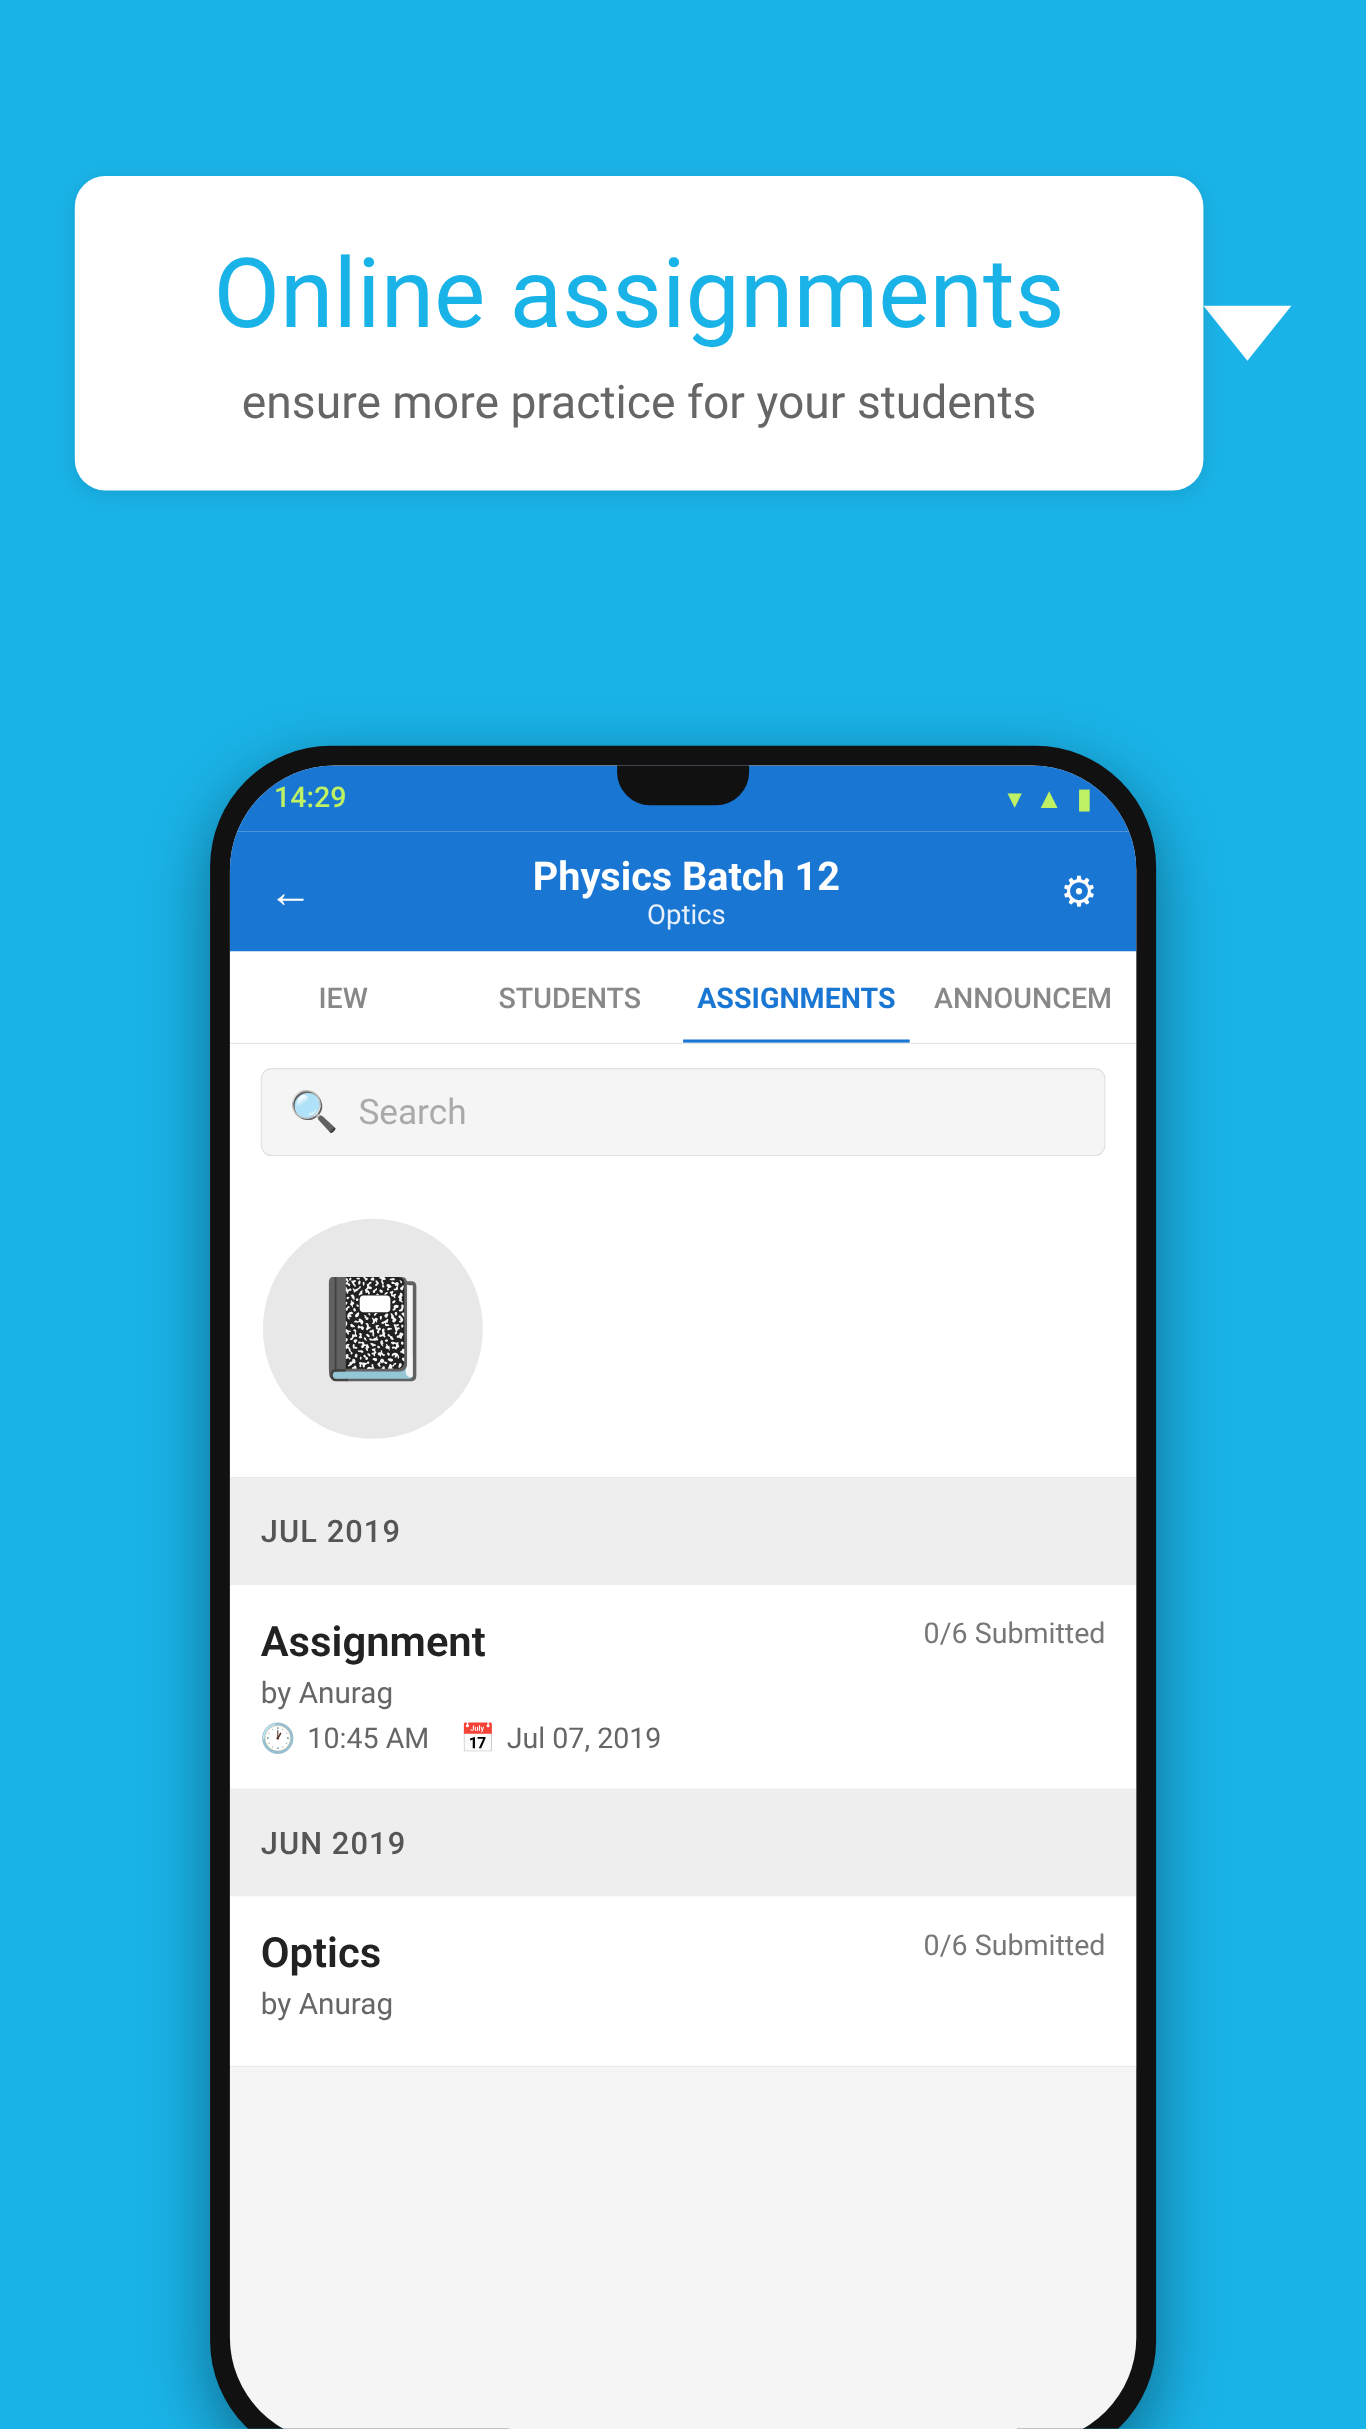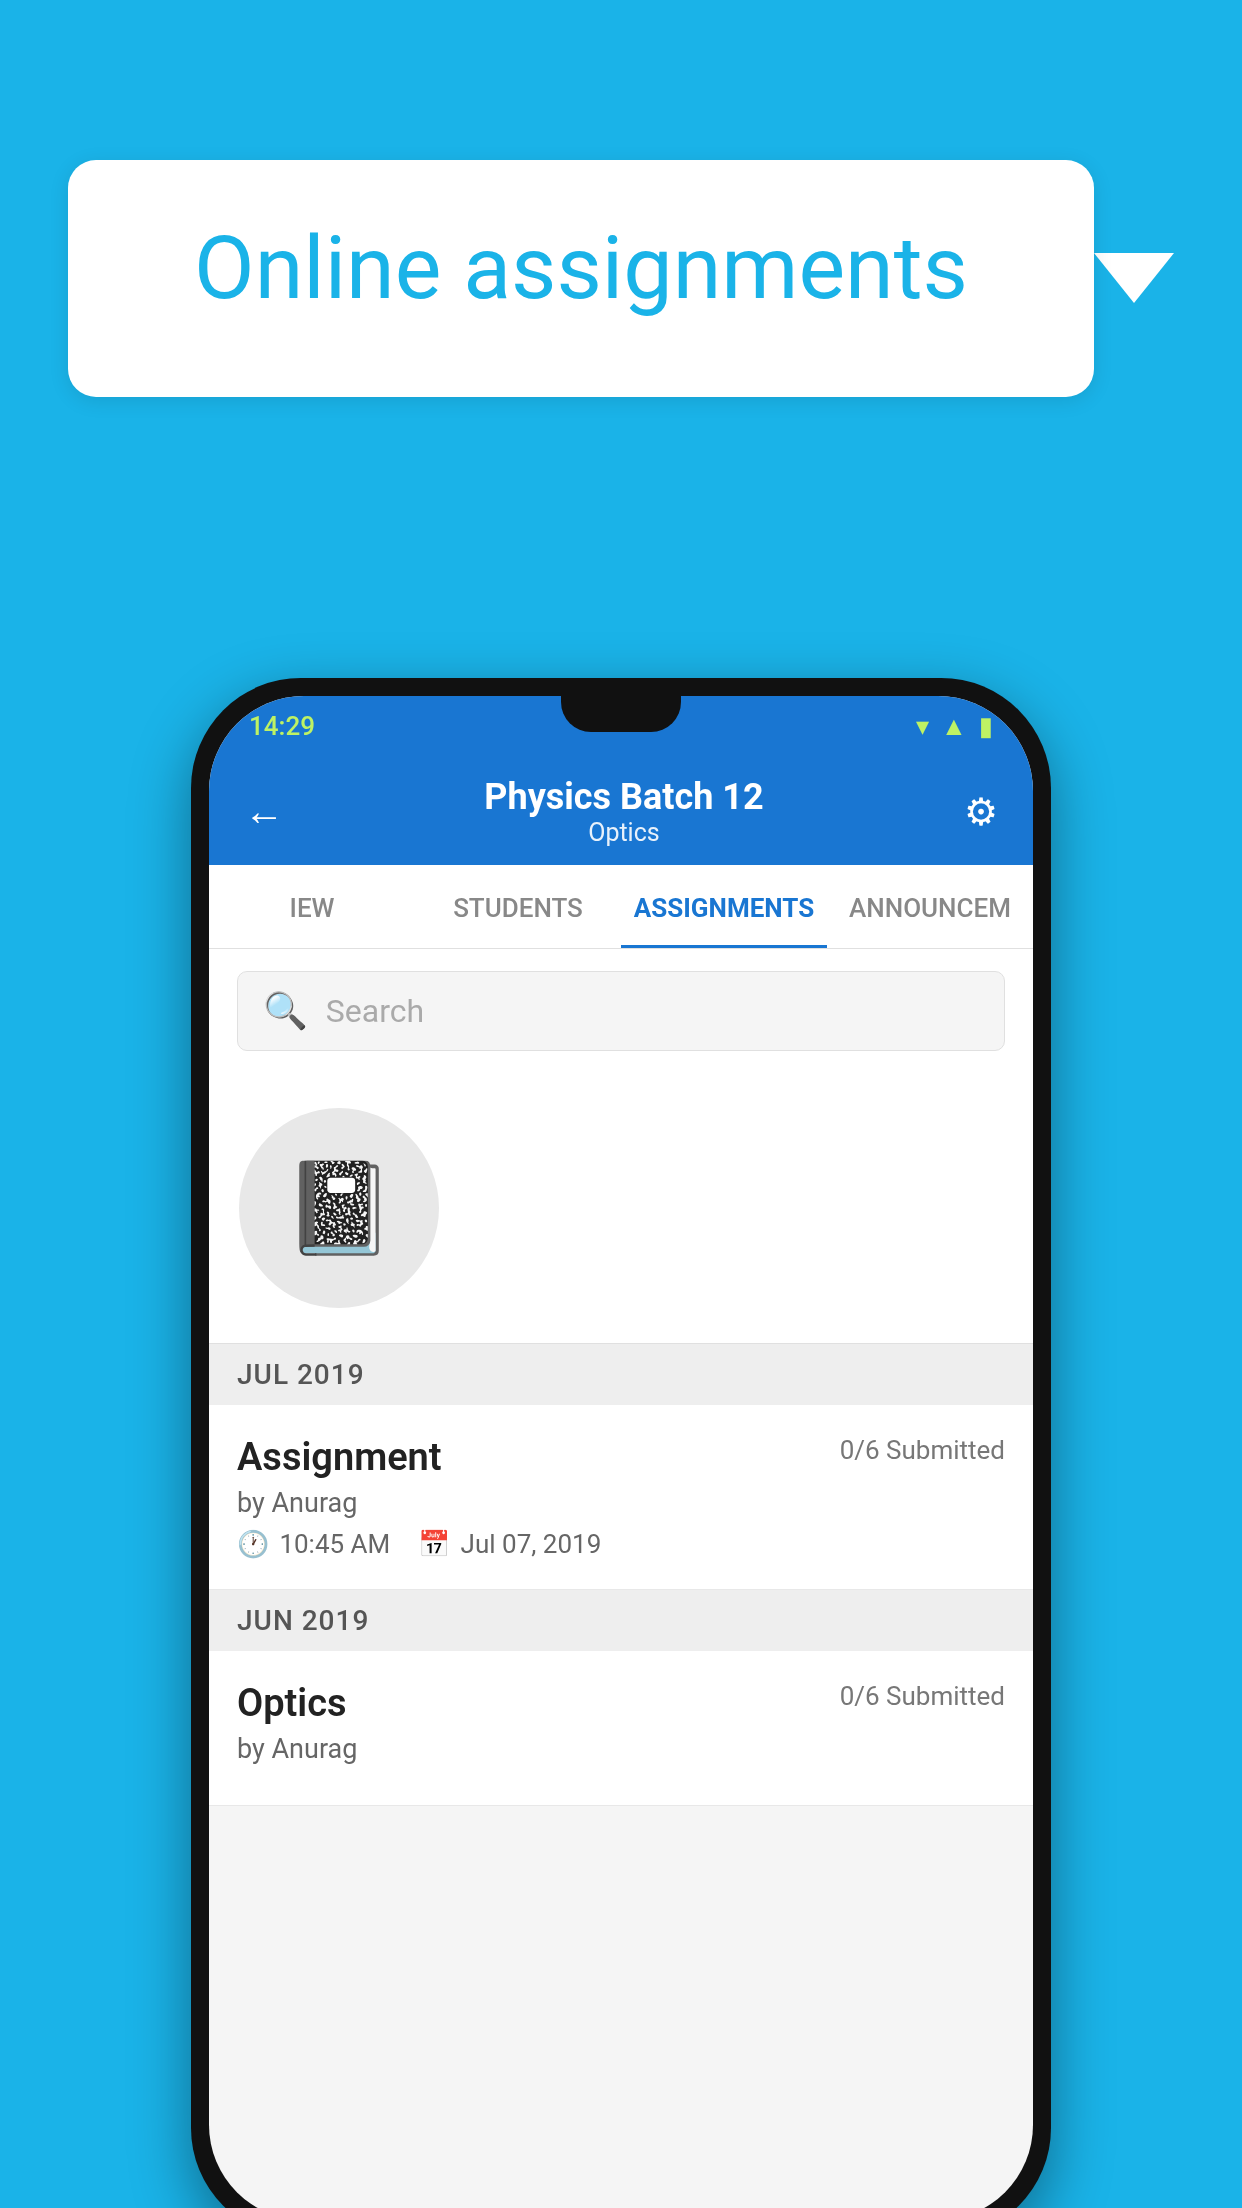--- a/index.html
+++ b/index.html
@@ -247,21 +247,21 @@
       border-radius: 10px;
       padding: 22px 42px;
       font-size: 30px;
       font-weight: 500;
       cursor: pointer;
     }
 
     
     .section-header {
       background: #eeeeee;
-      padding: 14px 28px;
+      padding: 32px 28px;
       font-size: 28px;
       color: #555;
       font-weight: 500;
       letter-spacing: 1px;
     }
 
     
     .assignment-item {
       background: white;
       padding: 30px 28px;
@@ -310,20 +310,21 @@
       font-size: 26px;
       color: #888;
     }
   </style>
 </head>
 <body>
 
 <div class="speech-bubble-container">
   <div class="speech-bubble">
     <div class="bubble-title">Online assignments</div>
+    <div class="bubble-subtitle">ensure more practice for your students</div>
   </div>
   <div class="speech-bubble-tail"></div>
 </div>
 
 <div class="phone-frame">
   <div class="notch"></div>
   <div class="phone-inner">
 
     <div class="status-bar">
       <span>14:29</span>

